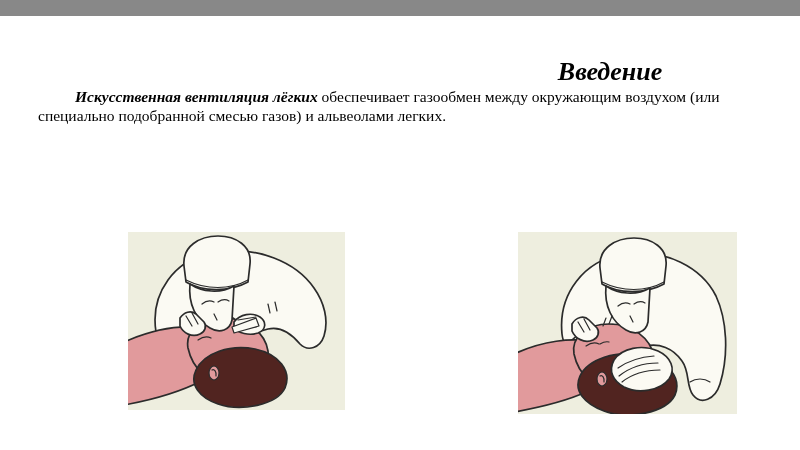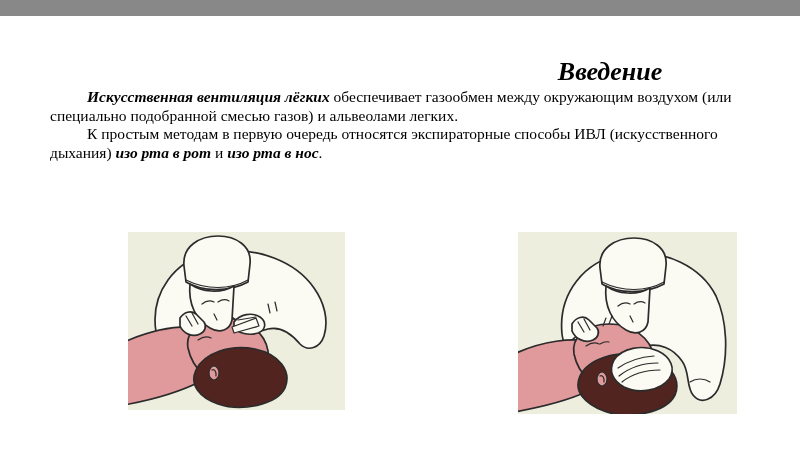--- a/index.html
+++ b/index.html
@@ -7,21 +7,21 @@
     position:relative;width:800px;height:450px;margin:16px auto;
     background:var(--slide-background,#fff);
     font-family:"Liberation Serif","DejaVu Serif",serif;
     color:var(--text,#000);overflow:hidden;
   }
   .title{
     position:absolute;top:25px;left:460px;width:300px;text-align:center;
     font-size:26px;font-weight:bold;font-style:italic;line-height:1.1;
   }
   .bodytext{
-    position:absolute;top:72px;left:50px;width:726px;
+    position:absolute;top:72px;left:38px;width:726px;
     font-size:15.5px;line-height:18.7px;
   }
   .para{margin:0;text-indent:37px;}
   .bi{font-weight:bold;font-style:italic;}
   .fig{position:absolute;}
   #fig-left{left:88px;top:200px;width:217px;height:178px;}
   #fig-right{left:478px;top:200px;width:219px;height:182px;}
   .fig svg{display:block;width:100%;height:100%;}
   
   .c-bg{fill:var(--panel-background,#eeeedf);}
@@ -34,21 +34,20 @@
 </style>
 </head>
 <body>
 
 <div class="slide">
 
   <h1 class="title">Введение</h1>
 
   <div class="bodytext">
     <p class="para"><b class="bi">Искусственная вентиляция лёгких</b><span> обеспечивает газообмен между окружающим воздухом (или специально подобранной смесью газов) и альвеолами легких.</span></p>
-    <p class="para"><span>К простым методам в первую очередь относятся экспираторные способы ИВЛ (искусственного дыхания) </span><b class="bi">изо рта в рот</b><span> и </span><b class="bi">изо рта в нос</b><span>.</span></p>
   </div>
 
   <figure class="fig" id="fig-left">
     <svg viewBox="0 0 217 178" xmlns="http://www.w3.org/2000/svg">
       <rect class="c-bg" x="0" y="0" width="217" height="178"></rect>
       <g>
         <path class="c-white ln" d="M28,100 C22,62 46,26 88,20 C130,14 168,30 186,56 C196,70 201,88 196,104 C192,116 180,120 172,112 C162,100 152,94 140,97 L126,101 C118,103 112,100 110,93 C108,86 100,82 92,84 C76,87 62,92 54,102 C46,111 31,112 28,100 Z"></path>
       </g>
       <g>
         <path class="c-skin ln" d="M-4,110 C26,97 56,92 80,97 C96,100 105,109 103,121 C99,139 62,161 -4,173 Z"></path>

